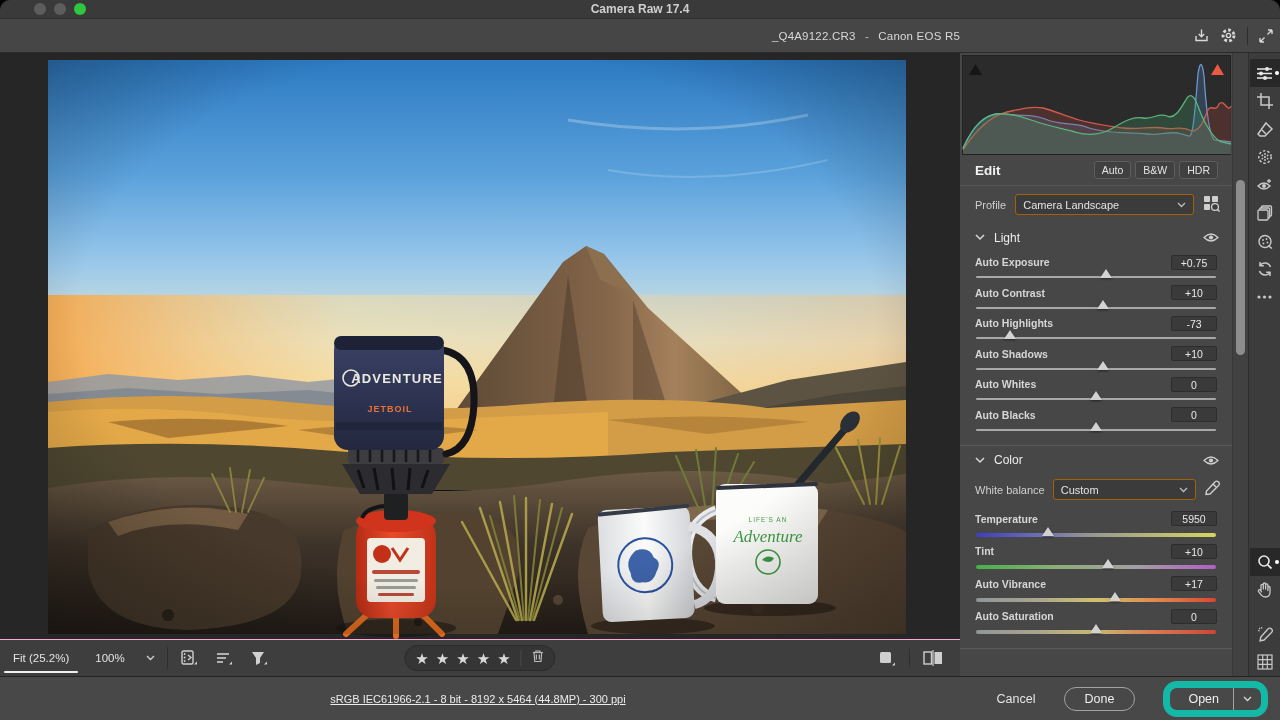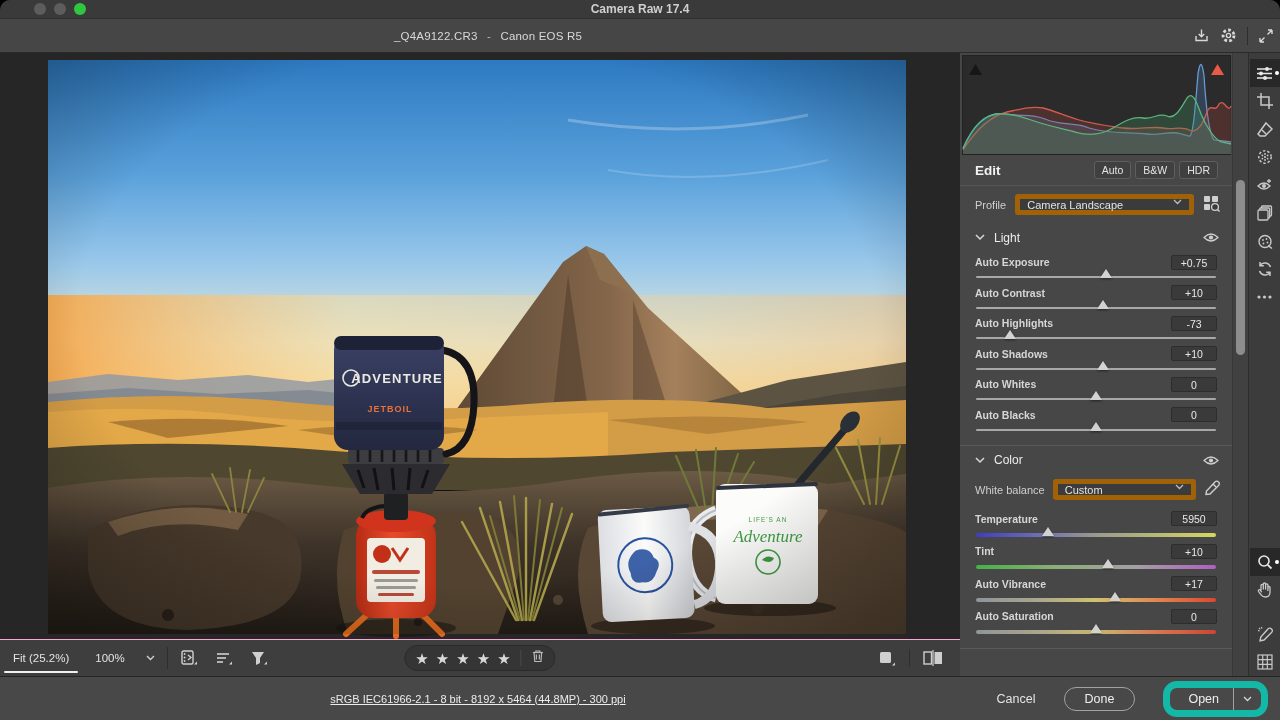--- a/index.html
+++ b/index.html
@@ -14,21 +14,21 @@
   .lights { display:flex; gap:8px; margin-left:10px; }
   .light { width:12px; height:12px; border-radius:50%; }
   .light.gray { background:#5d5d5d; }
   .light.green { background:#2ec73f; }
   .titlebar-title { position:absolute; left:0; right:0; text-align:center;
     font-size:12px; font-weight:bold; color:#cfcfcf; }
 
   
   .apptoolbar { height:34px; background:#464646; flex:none; position:relative;
     display:flex; align-items:center; border-bottom:1px solid #2a2a2a; }
-  .file-title { position:absolute; left:16px; right:320px; text-align:center;
+  .file-title { position:absolute; left:16px; right:320px; text-align:right;
     font-size:11.5px; color:#d8d8d8; letter-spacing:.2px; }
   .file-title .sep { margin:0 6px; color:#bdbdbd; }
   .tb-icons { position:absolute; right:6px; display:flex; align-items:center; gap:10px; }
   .tb-icons svg { display:block; }
   .tb-divider { width:1px; height:18px; background:#2e2e2e; }
 
   
   .content { flex:1; display:flex; min-height:0; }
   .canvas-col { width:960px; flex:none; display:flex; flex-direction:column; }
   .canvas { flex:1; position:relative; background:#262626; }
@@ -64,22 +64,22 @@
     display:flex; align-items:center; justify-content:space-between; padding:0 13px;
     font-size:10.5px; color:#cfcfcf; }
   .edit-row { height:31px; display:flex; align-items:center; padding:0 14px 0 15px;
     border-bottom:1px solid #565656; }
   .edit-title { font-size:13.5px; font-weight:bold; color:#f2f2f2; flex:1; }
   .mode-btns { display:flex; gap:4px; }
   .mode-btn { font-size:10.5px; color:#e2e2e2; background:#404040; border:1px solid #5e5e5e;
     border-radius:3px; padding:2px 7px; cursor:default; }
   .profile-row { height:37px; display:flex; align-items:center; padding:0 12px 0 15px; gap:9px; }
   .profile-label { font-size:11px; color:#cfcfcf; }
-  .select { flex:1; height:21px; background:#3b3b3b; border:5px solid #a16207;
-    border-radius:3px; display:flex; align-items:flex-start; padding:0 7px; font-size:11px;
+  .select { flex:1; height:21px; background:#3b3b3b; border:1px solid #a16207;
+    border-radius:3px; display:flex; align-items:center; padding:0 7px; font-size:11px;
     color:#e3e3e3; }
   .select .sel-val { flex:1; overflow:hidden; white-space:nowrap; }
 
   .section-hd { height:29px; display:flex; align-items:center; padding:0 13px 0 15px; gap:9px; }
   .section-title { font-size:12px; color:#ececec; flex:1; }
   .sec-gap { height:9px; }
   .sec-div { border-top:1px solid #5a5a5a; }
 
   .srow { padding:2px 15px 0 15px; margin-bottom:4.6px; }
   .srow-top { display:flex; align-items:center; justify-content:space-between; height:16px; }

